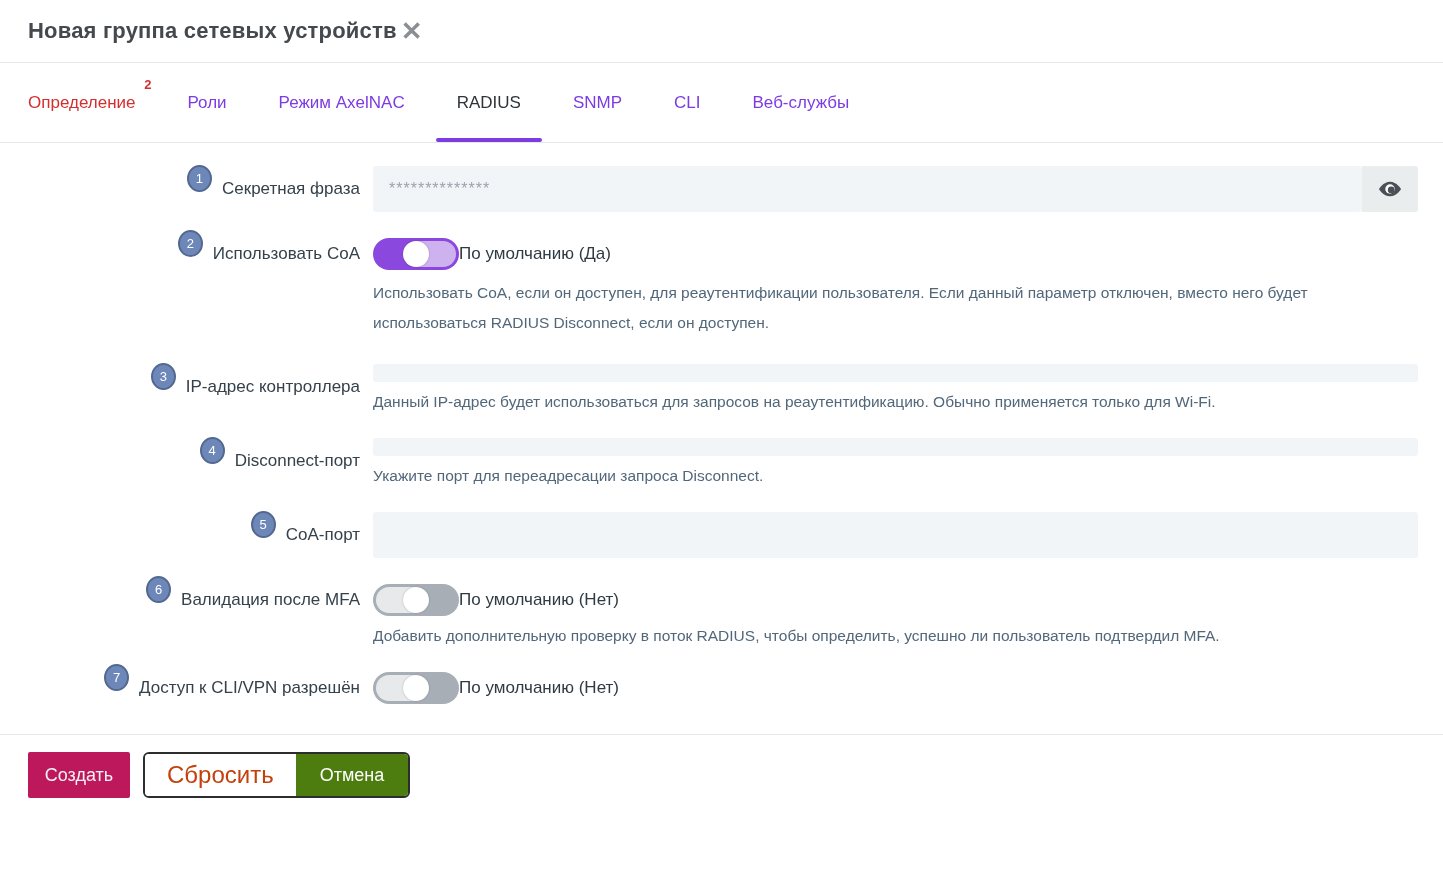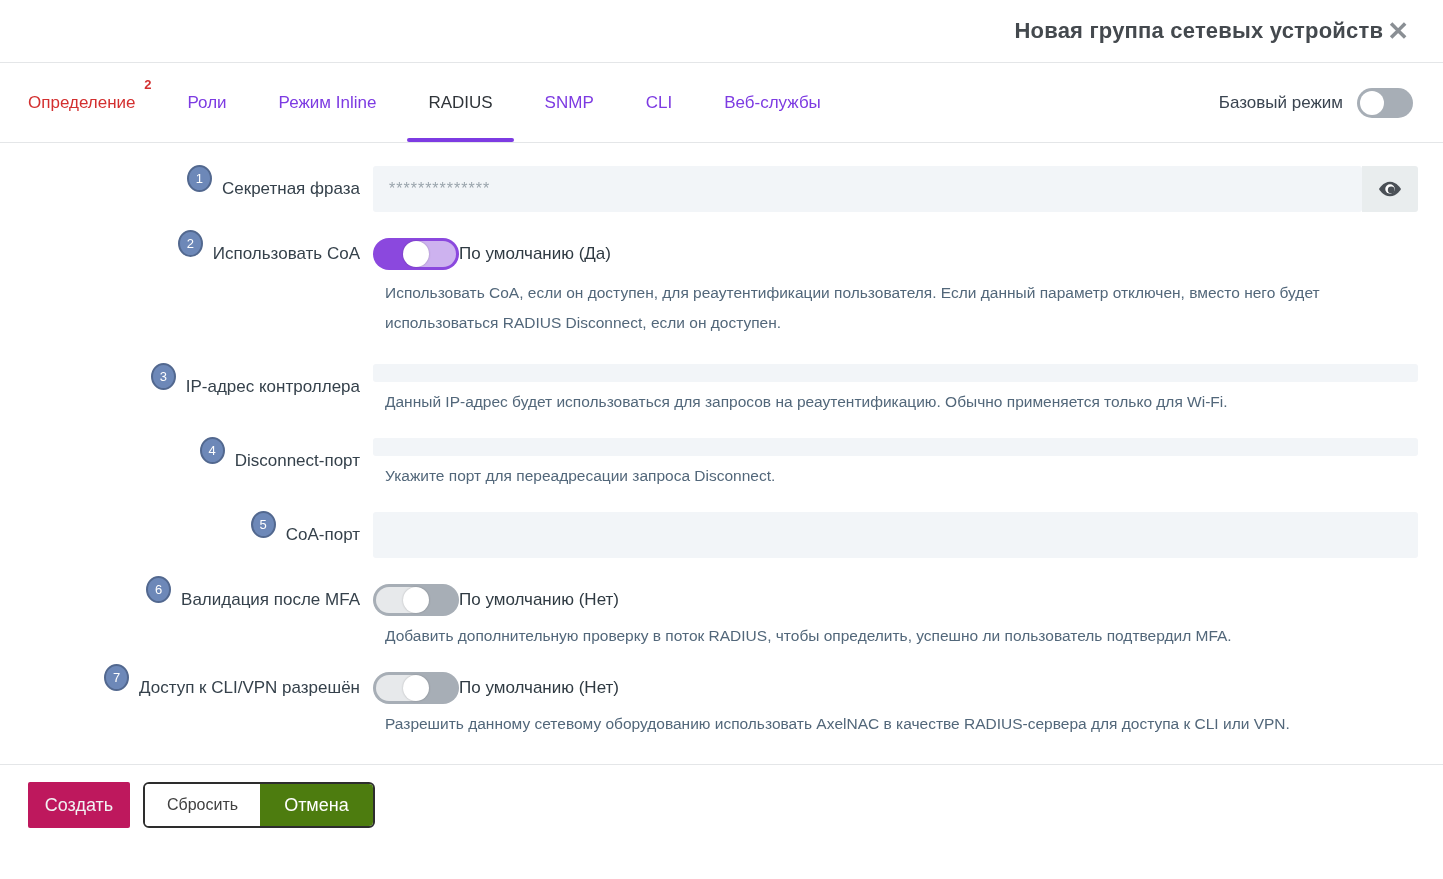--- a/index.html
+++ b/index.html
@@ -17,21 +17,21 @@
     --title-color:#44494e;
   }
   *{box-sizing:border-box;margin:0;padding:0;}
   html,body{background:#fff;}
   body{
     font-family:"Liberation Sans","DejaVu Sans",sans-serif;
     width:1443px;height:879px;overflow:hidden;color:var(--label-color);
   }
   
   .dlg-header{
-    height:63px;display:flex;align-items:center;justify-content:flex-end;
+    height:63px;display:flex;align-items:center;justify-content:flex-start;
     padding:0 30px 0 28px;border-bottom:1px solid #e4e6e8;
   }
   .dlg-title{font-size:22px;font-weight:700;color:var(--title-color);letter-spacing:.2px;}
   .close-btn{
     background:none;border:none;cursor:pointer;color:#8a8f94;
     font-size:26px;font-weight:700;line-height:1;padding:4px;
   }
   
   .tabbar{
     height:80px;display:flex;align-items:stretch;
@@ -104,38 +104,38 @@
   .tri-toggle.default-off .seg{
     left:3px;right:50%;background:var(--toggle-gray-light);border-radius:13px 0 0 13px;
   }
   .tri-toggle .knob{
     position:absolute;top:3px;left:50%;transform:translateX(-50%);
     width:26px;height:26px;border-radius:50%;background:#fff;
     box-shadow:0 0 2px rgba(0,0,0,.25);
   }
   .toggle-status{font-size:17px;color:#2f3a42;}
   .desc{
-    font-size:15.5px;line-height:30px;color:var(--desc-color);margin-top:8px;max-width:1010px;margin-left:12px;
+    font-size:15.5px;line-height:30px;color:var(--desc-color);margin-top:8px;max-width:1010px;
   }
   .desc.tight{margin-top:10px;line-height:20px;}
   
   .dlg-footer{
     border-top:1px solid #e4e6e8;margin-top:30px;
     padding:17px 0 0 28px;display:flex;align-items:flex-start;
   }
   .btn-create{
     width:102px;height:46px;border:none;border-radius:2px;background:#be185d;color:#f1f2f3;
     font-size:18px;font-family:inherit;cursor:default;
   }
   .btn-group{
     margin-left:13px;display:flex;border:2px solid #2d2d2d;border-radius:6px;overflow:hidden;
     height:46px;
   }
   .btn-reset{
-    background:#fff;color:#404040;border:none;font-size:16px;font-family:inherit;
+    background:#fff;color:#c2410c;border:none;font-size:24px;font-family:inherit;
     padding:0 22px;cursor:pointer;
   }
   .btn-cancel{
     background:#4d7c0f;color:#fff;border:none;font-size:18px;font-family:inherit;
     padding:0 24px;cursor:pointer;
   }
 </style>
 </head>
 <body>
 
@@ -148,40 +148,34 @@
 
 <div class="tabbar">
   <button class="tab error">
     <span>Определение</span>
     <span class="tab-sup">2</span>
   </button>
   <button class="tab">
     <span>Роли</span>
   </button>
   <button class="tab">
-    <span>Режим Inline</span>
+    <span>Режим AxelNAC</span>
   </button>
   <button class="tab active">
     <span>RADIUS</span>
   </button>
   <button class="tab">
     <span>SNMP</span>
   </button>
   <button class="tab">
     <span>CLI</span>
   </button>
   <button class="tab">
     <span>Веб-службы</span>
   </button>
-  <div class="basic-mode">
-    <span class="basic-mode-label">Базовый режим</span>
-    <button class="switch">
-        <span class="knob"></span>
-      </button>
-  </div>
 </div>
 
 <div class="form-area">
 
   <div class="row">
     <div class="label-cell h46">
       <span class="badge">1</span>
       <span class="field-label">Секретная фраза</span>
     </div>
     <div class="control-cell">
@@ -270,21 +264,20 @@
       <span class="field-label">Доступ к CLI/VPN разрешён</span>
     </div>
     <div class="control-cell">
       <div class="toggle-line">
         <button class="tri-toggle default-off">
           <span class="seg"></span>
           <span class="knob"></span>
         </button>
         <span class="toggle-status">По умолчанию (Нет)</span>
       </div>
-      <div class="desc tight">Разрешить данному сетевому оборудованию использовать AxelNAC в качестве RADIUS-сервера для доступа к CLI или VPN.</div>
     </div>
   </div>
 
 </div>
 
 <div class="dlg-footer">
   <button class="btn-create" disabled="">Создать</button>
   <div class="btn-group">
     <button class="btn-reset">Сбросить</button>
     <button class="btn-cancel">Отмена</button>

